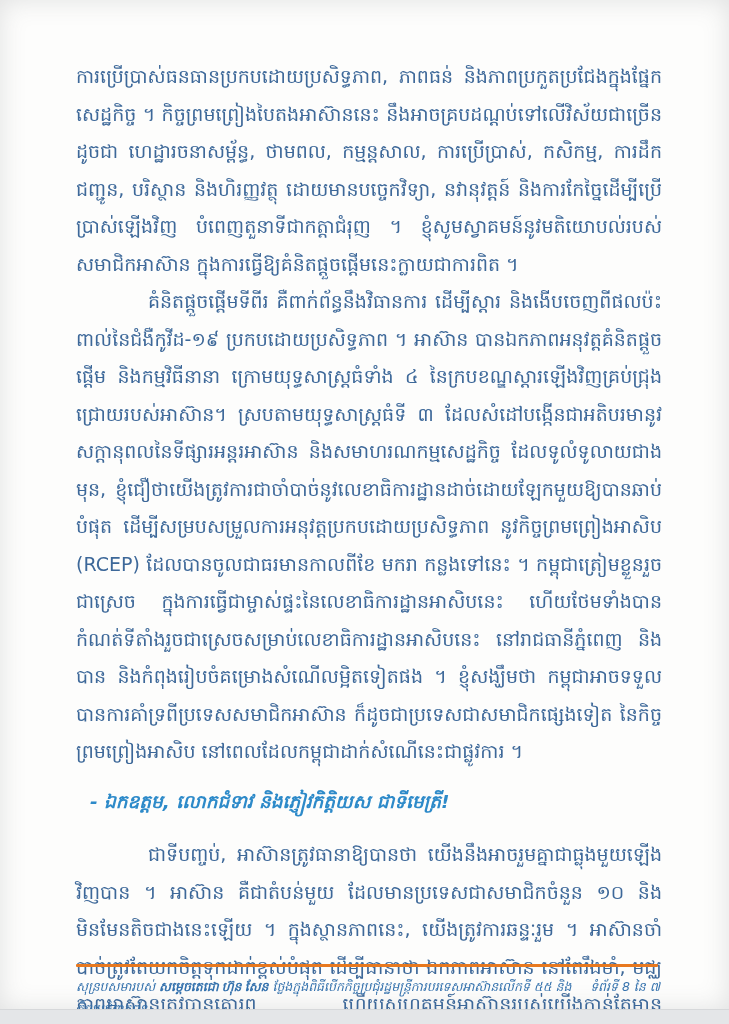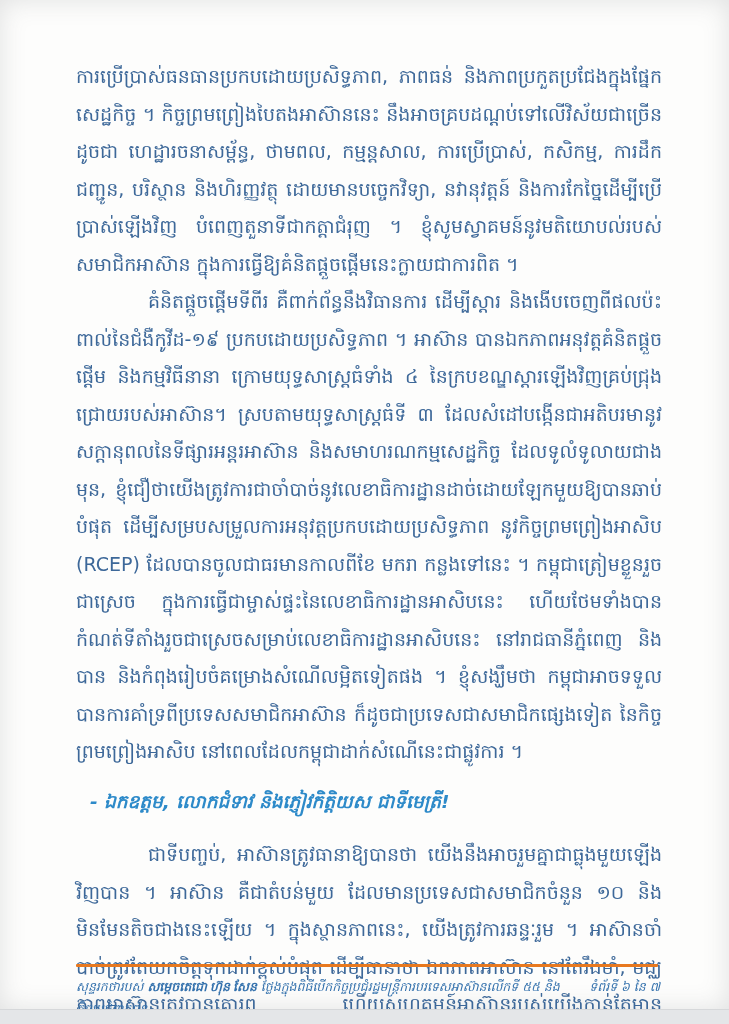--- a/index.html
+++ b/index.html
@@ -93,19 +93,19 @@
     <div class="content">
       <p>ការប្រើប្រាស់ធនធានប្រកបដោយប្រសិទ្ធភាព, ភាពធន់ និងភាពប្រកួតប្រជែងក្នុងផ្នែកសេដ្ឋកិច្ច ។ កិច្ចព្រមព្រៀងបៃតងអាស៊ាននេះ នឹងអាចគ្របដណ្តប់ទៅលើវិស័យជាច្រើន ដូចជា ហេដ្ឋារចនាសម្ព័ន្ធ, ថាមពល, កម្មន្តសាល, ការប្រើប្រាស់, កសិកម្ម, ការដឹកជញ្ជូន, បរិស្ថាន និងហិរញ្ញវត្ថុ ដោយមានបច្ចេកវិទ្យា, នវានុវត្តន៍ និងការកែច្នៃដើម្បីប្រើប្រាស់ឡើងវិញ បំពេញតួនាទីជាកត្តាជំរុញ ។ ខ្ញុំសូមស្វាគមន៍នូវមតិយោបល់របស់សមាជិកអាស៊ាន ក្នុងការធ្វើឱ្យគំនិតផ្តួចផ្តើមនេះក្លាយជាការពិត ។</p>
       <p class="para-indent">គំនិតផ្តួចផ្តើមទីពីរ គឺពាក់ព័ន្ធនឹងវិធានការ ដើម្បីស្តារ និងងើបចេញពីផលប៉ះពាល់នៃជំងឺកូវីដ-១៩ ប្រកបដោយប្រសិទ្ធភាព ។ អាស៊ាន បានឯកភាពអនុវត្តគំនិតផ្តួចផ្តើម និងកម្មវិធីនានា ក្រោមយុទ្ធសាស្ត្រធំទាំង ៤ នៃក្របខណ្ឌស្តារឡើងវិញគ្រប់ជ្រុងជ្រោយរបស់អាស៊ាន។ ស្របតាមយុទ្ធសាស្ត្រធំទី ៣ ដែលសំដៅបង្កើនជាអតិបរមានូវសក្តានុពលនៃទីផ្សារអន្តរអាស៊ាន និងសមាហរណកម្មសេដ្ឋកិច្ច ដែលទូលំទូលាយជាងមុន, ខ្ញុំជឿថាយើងត្រូវការជាចាំបាច់នូវលេខាធិការដ្ឋានដាច់ដោយឡែកមួយឱ្យបានឆាប់បំផុត ដើម្បីសម្របសម្រួលការអនុវត្តប្រកបដោយប្រសិទ្ធភាព នូវកិច្ចព្រមព្រៀងអាសិប (RCEP) ដែលបានចូលជាធរមានកាលពីខែ មករា កន្លងទៅនេះ ។ កម្ពុជាត្រៀមខ្លួនរួចជាស្រេច ក្នុងការធ្វើជាម្ចាស់ផ្ទះនៃលេខាធិការដ្ឋានអាសិបនេះ ហើយថែមទាំងបានកំណត់ទីតាំងរួចជាស្រេចសម្រាប់លេខាធិការដ្ឋានអាសិបនេះ នៅរាជធានីភ្នំពេញ និងបាន និងកំពុងរៀបចំគម្រោងសំណើលម្អិតទៀតផង ។ ខ្ញុំសង្ឃឹមថា កម្ពុជាអាចទទួលបានការគាំទ្រពីប្រទេសសមាជិកអាស៊ាន ក៏ដូចជាប្រទេសជាសមាជិកផ្សេងទៀត នៃកិច្ចព្រមព្រៀងអាសិប នៅពេលដែលកម្ពុជាដាក់សំណើនេះជាផ្លូវការ ។</p>
       <p class="salutation">-  ឯកឧត្តម, លោកជំទាវ និងភ្ញៀវកិត្តិយស ជាទីមេត្រី!</p>
       <p class="para-indent">ជាទីបញ្ចប់, អាស៊ានត្រូវធានាឱ្យបានថា យើងនឹងអាចរួមគ្នាជាធ្លុងមួយឡើងវិញបាន ។ អាស៊ាន គឺជាតំបន់មួយ ដែលមានប្រទេសជាសមាជិកចំនួន ១០ និងមិនមែនតិចជាងនេះឡើយ ។ ក្នុងស្ថានភាពនេះ, យើងត្រូវការឆន្ទៈរួម ។ អាស៊ានចាំបាច់ត្រូវតែយកចិត្តទុកដាក់ខ្ពស់បំផុត ដើម្បីធានាថា ឯកភាពអាស៊ាន នៅតែរឹងមាំ, មជ្ឈភាពអាស៊ានត្រូវបានគោរព ហើយសហគមន៍អាស៊ានរបស់យើងកាន់តែមានសមាហរណកម្មជាងមុន ជាមួយនឹងការបន្តពង្រឹង</p>
     </div>
 
     <div class="footer-rule"></div>
 
     <div class="footer-row">
-      <span class="footer-caption"><span>សុន្ទរកថារបស់ </span><span class="speaker">សម្តេចតេជោ ហ៊ុន សែន</span><span> ថ្លែងក្នុងពិធីបើកកិច្ចប្រជុំរដ្ឋមន្ត្រីការបរទេសអាស៊ានលើកទី ៥៥ និងកិច្ចប្រជុំពាក់ព័ន្ធ</span></span>
-      <span class="page-number">ទំព័រទី ៦ នៃ ៧</span>
+      <span class="footer-caption"><span>សុន្របសមារបស់ </span><span class="speaker">សម្តេចតេជោ ហ៊ុន សែន</span><span> ថ្លែងក្នុងពិធីបើកកិច្ចប្រជុំរដ្ឋមន្ត្រីការបរទេសអាស៊ានលើកទី ៥៥ និងកិច្ចប្រជុំពាក់ព័ន្ធ</span></span>
+      <span class="page-number">ទំព័រទី 8 នៃ ៧</span>
     </div>
 
   </div>
   <div class="bottom-edge"></div>
 </div>
 
 </body></html>

